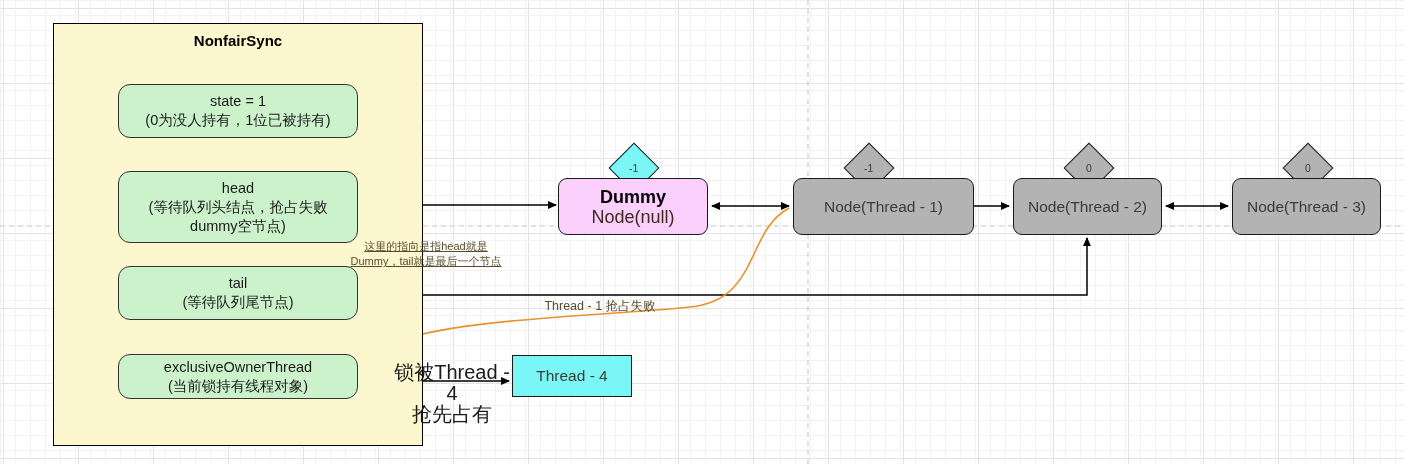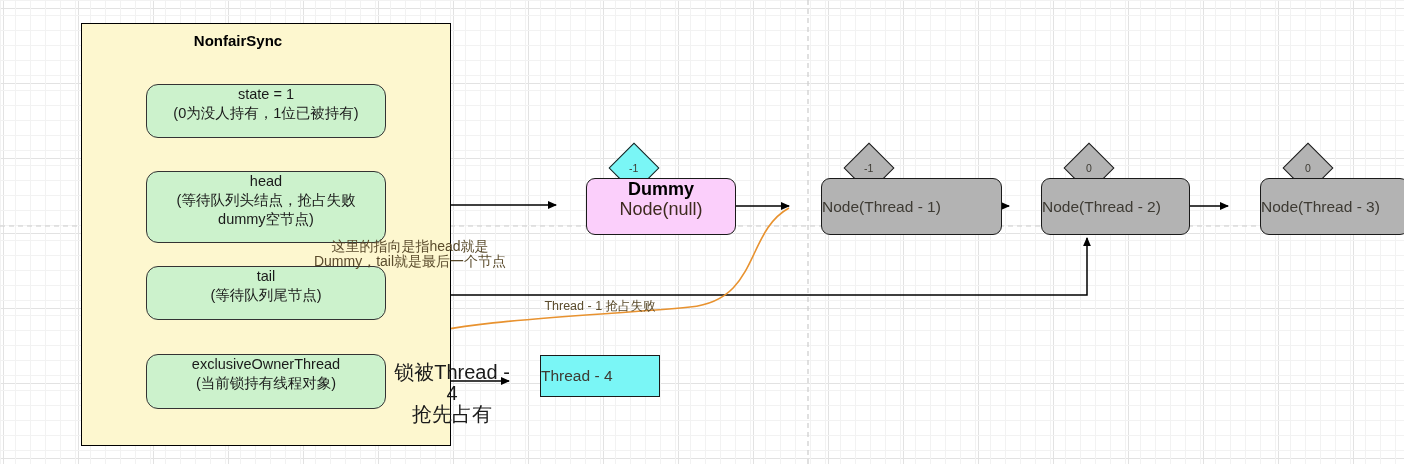--- a/index.html
+++ b/index.html
@@ -15,21 +15,21 @@
     background-image:
       linear-gradient(to right, #f2f2f2 1px, transparent 1px),
       linear-gradient(to bottom, #f2f2f2 1px, transparent 1px),
       linear-gradient(to right, #e2e2e2 1px, transparent 1px),
       linear-gradient(to bottom, #e2e2e2 1px, transparent 1px);
     background-size:15px 15px,15px 15px,75px 75px,75px 75px;
     background-position:0 0,0 0,3px 8px,3px 8px;
   }
   #svg-layer{position:absolute;left:0;top:0;width:1404px;height:464px;}
   .node{position:absolute;box-sizing:border-box;display:flex;
-        align-items:center;justify-content:flex-start;text-align:center;margin-left:28px;}
+        align-items:center;justify-content:center;text-align:center;}
 
   
   .container-box{
     left:53px;top:23px;width:370px;height:423px;
     background:#fdf7cf;border:1.5px solid #000000;
   }
   .container-title{
     position:absolute;left:53px;top:26px;width:370px;height:28px;
     display:flex;align-items:center;justify-content:center;
     font-size:15px;font-weight:bold;color:#000;
@@ -37,21 +37,21 @@
 
   
   .green-box{
     background:#ccf2cc;border:1.5px solid #333333;border-radius:12px;
     color:#1a1a1a;font-size:14.5px;line-height:19px;
     flex-direction:column;
   }
   .gb-state{left:118px;top:84px;width:240px;height:54px;}
   .gb-head{left:118px;top:171px;width:240px;height:72px;}
   .gb-tail{left:118px;top:266px;width:240px;height:54px;}
-  .gb-owner{left:118px;top:354px;width:240px;height:55px;}
+  .gb-owner{left:118px;top:354px;width:240px;height:45px;}
 
   
   .dummy-box{
     left:558px;top:178px;width:150px;height:57px;
     background:#fbcffb;border:1.7px solid #1a1a1a;border-radius:9px;
     flex-direction:column;color:#3d2b1f;font-size:18px;line-height:20px;
   }
   .dummy-box .t1{font-weight:bold;color:#000;}
 
   
@@ -80,22 +80,23 @@
   .dm-cyan{background:#7af6f6;}
   .dm-gray{background:#b3b3b3;}
   .dm1{left:616px;top:150px;}
   .dm2{left:851px;top:150px;}
   .dm3{left:1071px;top:150px;}
   .dm4{left:1290px;top:150px;}
 
   
   .lbl{position:absolute;color:#5b4a2a;text-align:center;}
   .lbl-note{
-    left:300px;top:239px;width:220px;font-size:14px;line-height:15px;
+    left:316px;top:239px;width:220px;font-size:11px;line-height:15px;
     color:#5a4b2c;
+    text-decoration:underline;
   }
   .lbl-fail{left:515px;top:298px;width:170px;font-size:12.5px;color:#5a4b2c;}
   .lbl-lock{
     left:386px;top:362px;width:132px;font-size:20px;line-height:21px;
     color:#1a1a1a;text-align:center;
   }
 </style>
 </head>
 <body>
 

